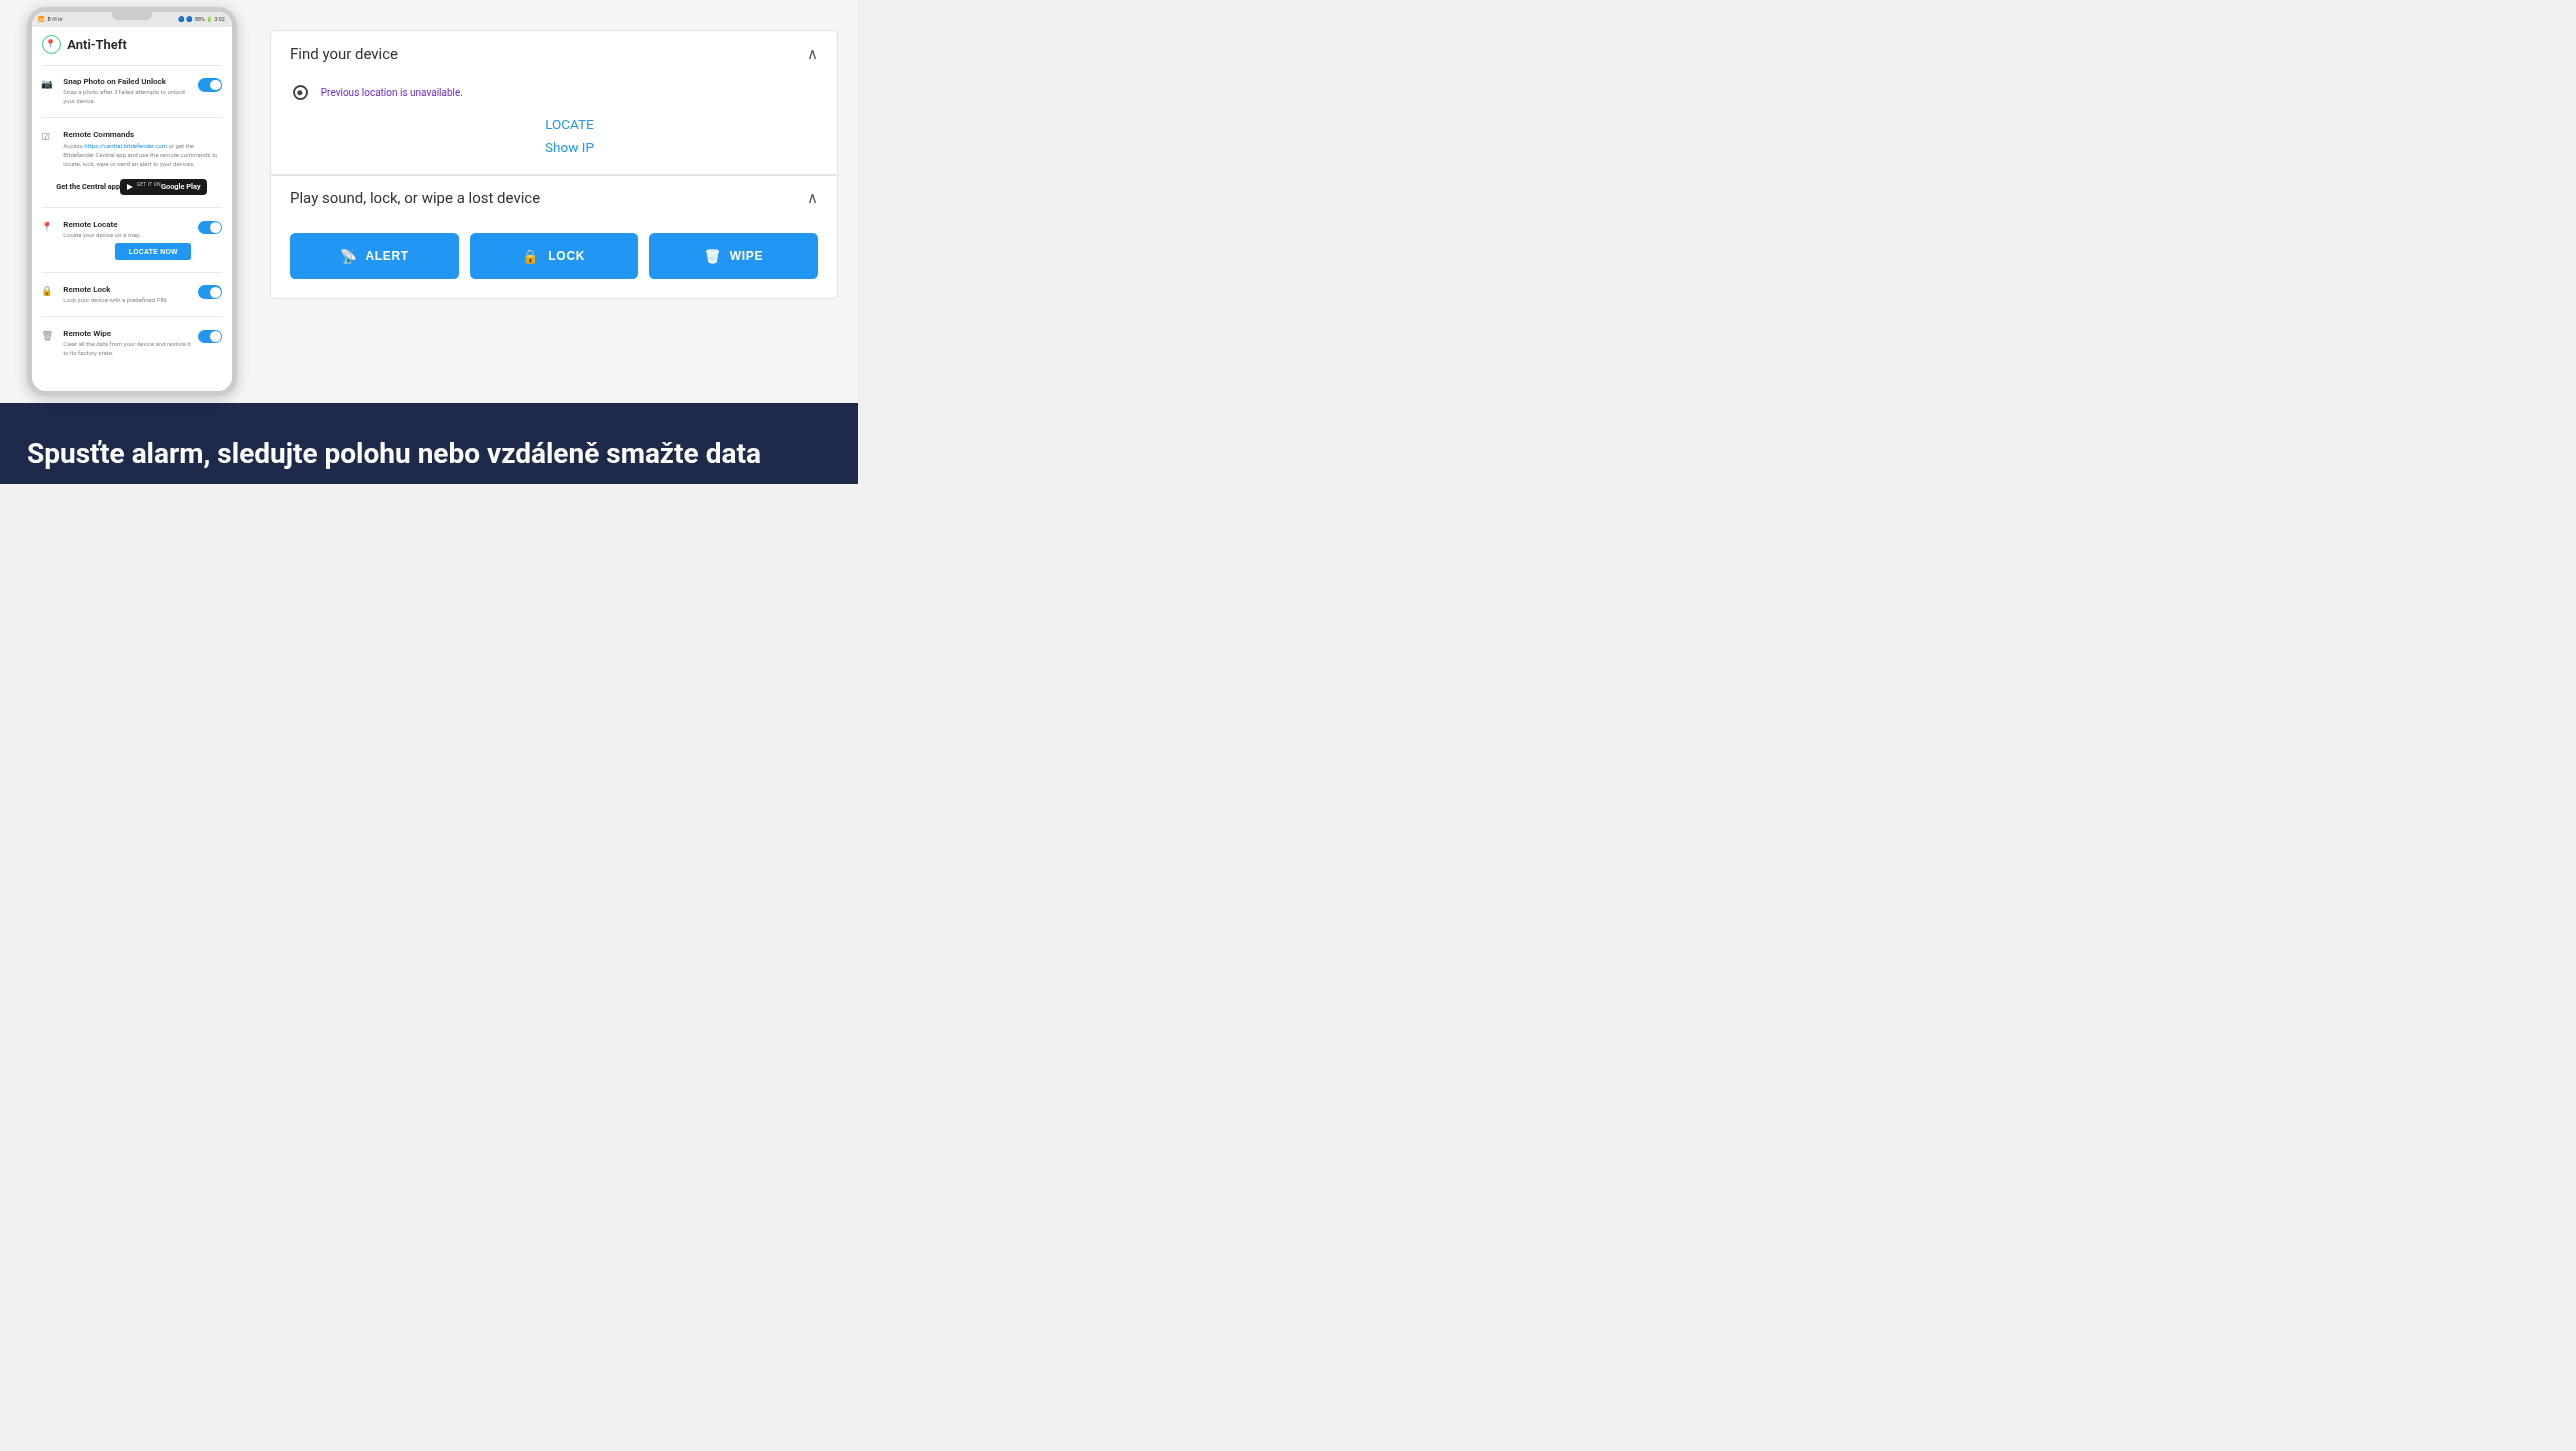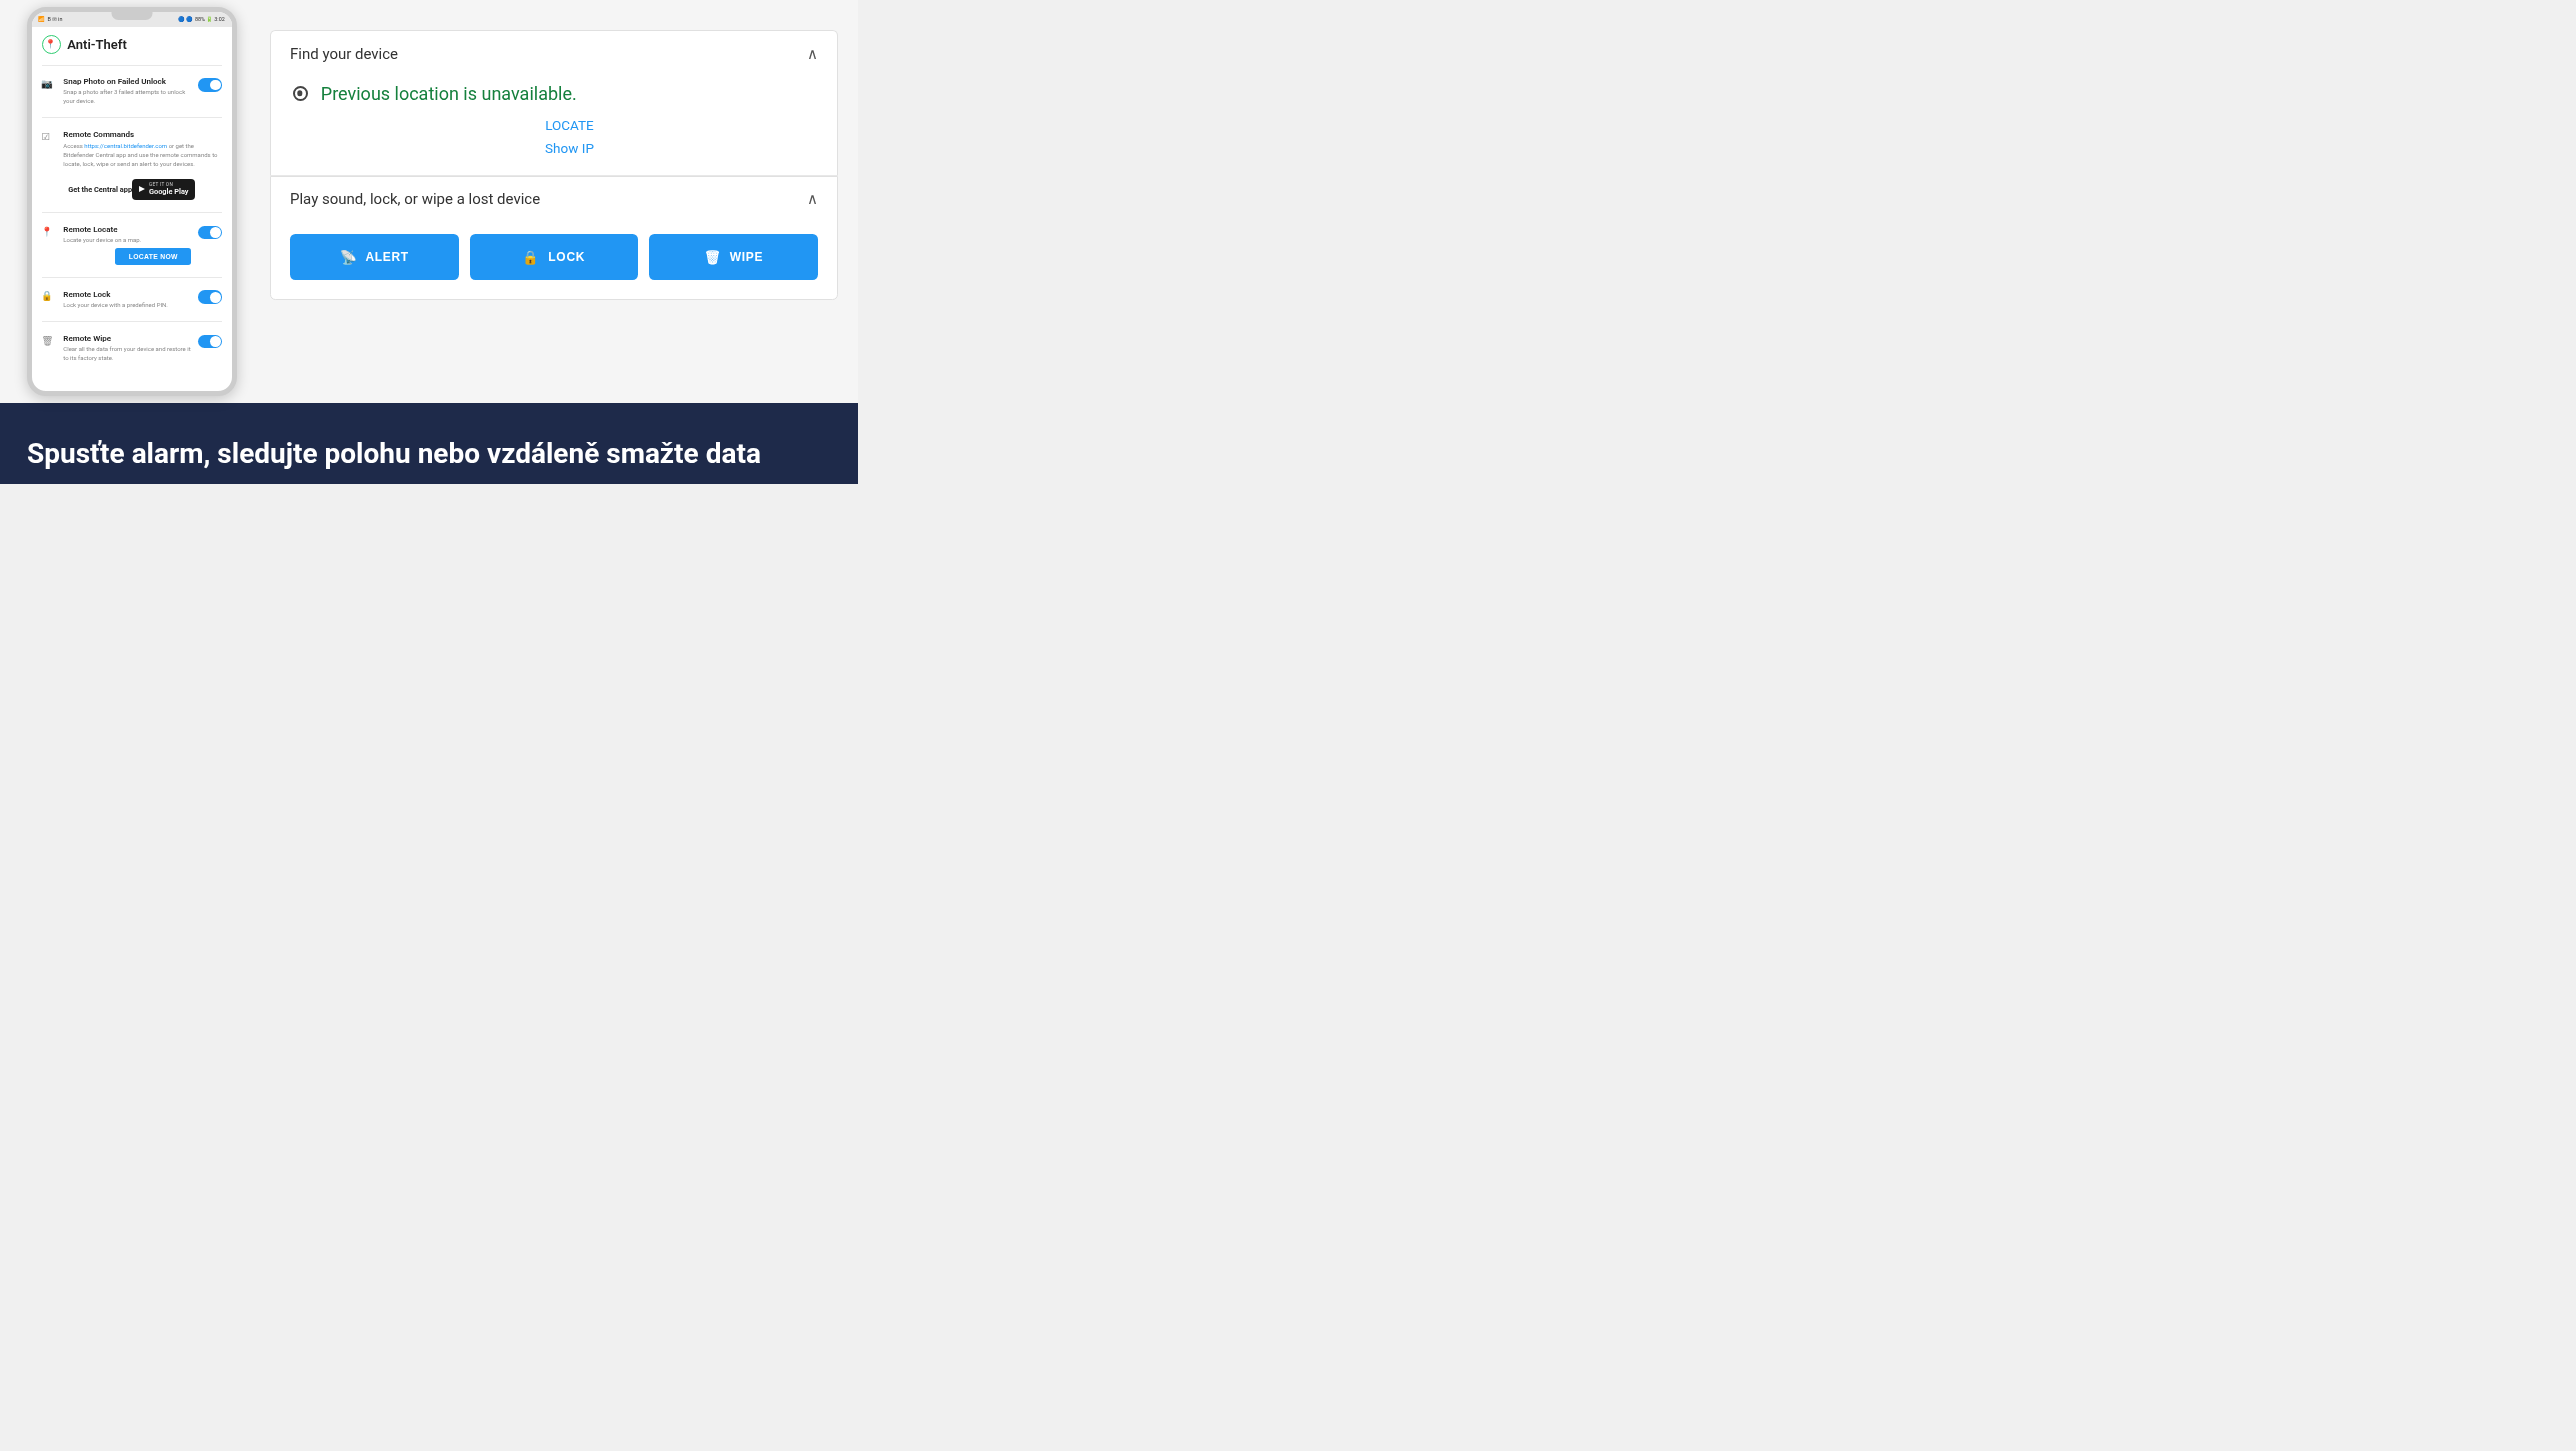--- a/index.html
+++ b/index.html
@@ -201,21 +201,21 @@
     .play-triangle {
       width: 0;
       height: 0;
       border-top: 3.4px solid transparent;
       border-bottom: 3.4px solid transparent;
       border-left: 6px solid white;
     }
 
     .badge-text-group {
       display: flex;
-      flex-direction: column;
+      flex-direction: row;
     }
 
     .badge-get-it {
       font-size: 4.7px;
       color: #ccc;
       text-transform: uppercase;
       letter-spacing: 0.3px;
     }
 
     .badge-google-play {
@@ -318,22 +318,22 @@
       top: 50%;
       left: 50%;
       transform: translate(-50%, -50%);
       width: 5.4px;
       height: 5.4px;
       background: #444;
       border-radius: 50%;
     }
 
     .location-text {
-      font-size: 18px;
-      color: #15803d;
+      font-size: 10px;
+      color: #6d28d9;
     }
 
     .action-links {
       display: flex;
       flex-direction: column;
       gap: 6.8px;
       margin-left: 31px;
     }
 
     .action-link {

